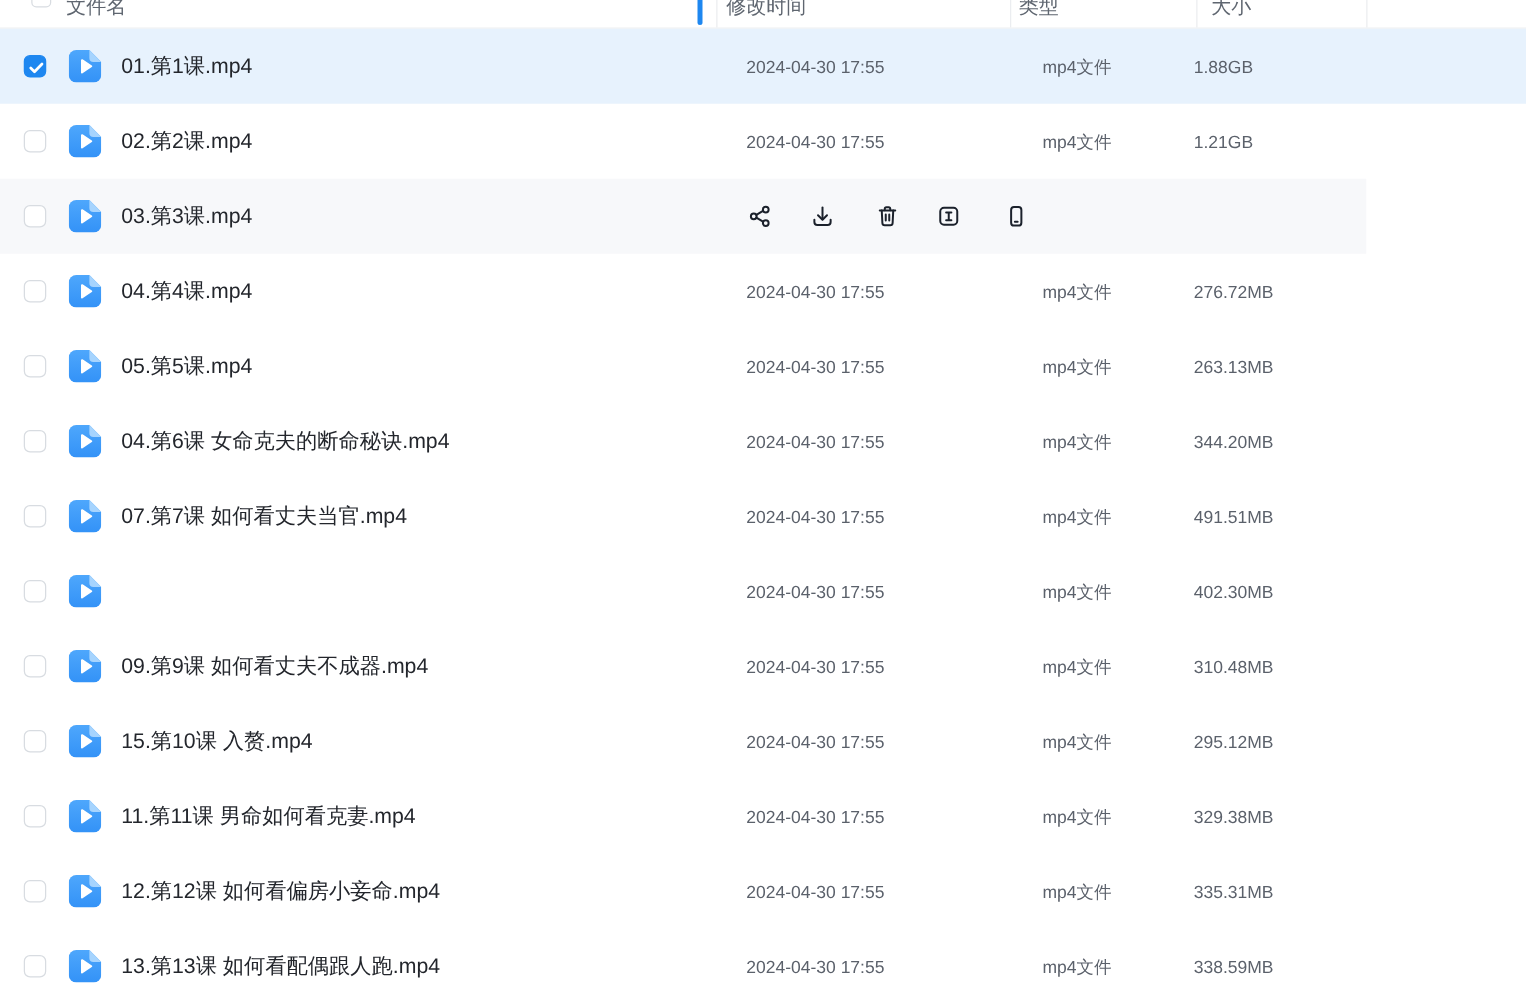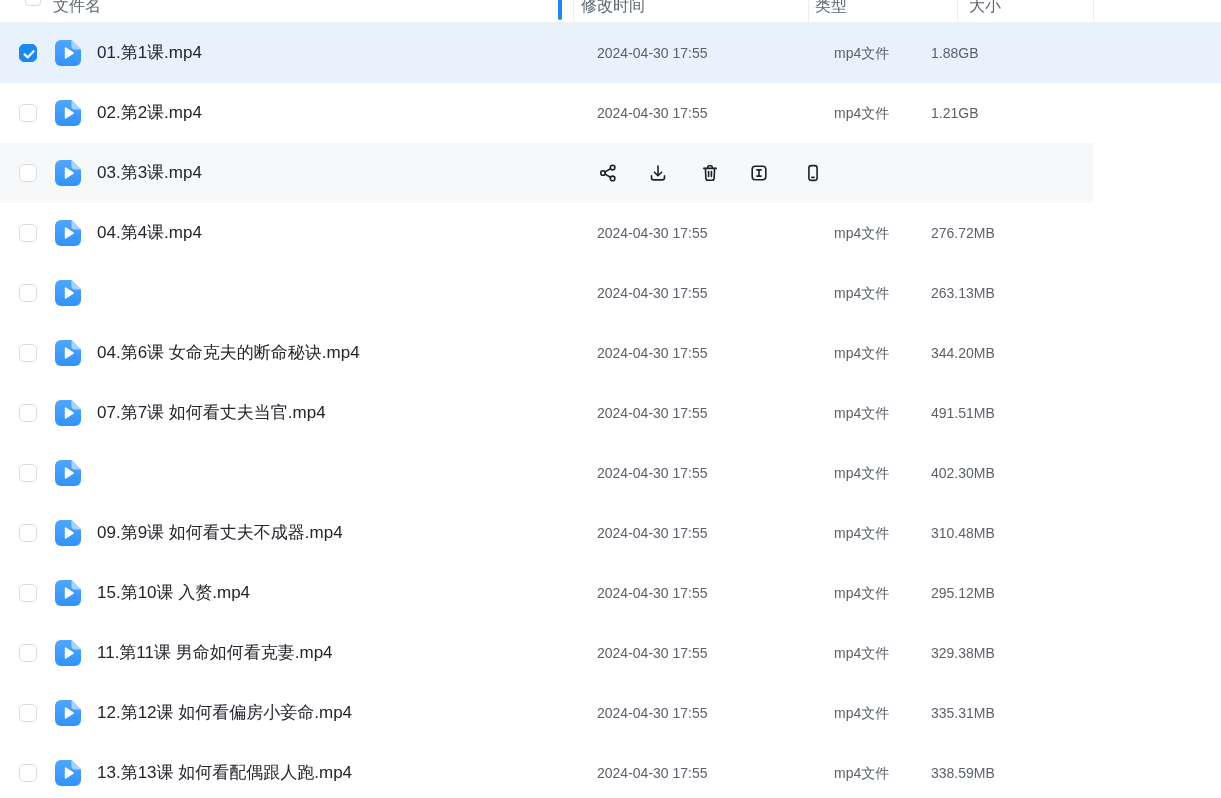--- a/index.html
+++ b/index.html
@@ -29,21 +29,21 @@
   .cb.checked { border-color:var(--accent-blue,#1e87f0);
     background:var(--accent-blue,#1e87f0); }
   .cb svg { position:absolute; left:0; top:0; }
 
   .ficon { position:absolute; left:55px; top:17px; width:26px; height:26px; }
 
   .fname { position:absolute; left:97px; top:0; line-height:60px; font-size:17px;
     color:var(--primary-text,#23262c); white-space:nowrap; }
   .fcell { position:absolute; top:0; line-height:60px; font-size:14px;
     color:var(--secondary-text,#5b616b); white-space:nowrap; }
-  .c-time { left:597px; } .c-type { left:834px; } .c-size { left:931px; }
+  .c-time { left:597px; } .c-type { left:834px; } .c-size { left:955px; }
 
   .action { position:absolute; top:20px; width:20px; height:20px;
     color:var(--action-icon-color,#1b212b); cursor:pointer; }
   .action svg { display:block; }
 </style>
 </head>
 <body>
 
 <div class="header">
   <span class="hcb"></span>
@@ -174,20 +174,21 @@
           <defs>
             <linearGradient id="fg" x1="0" y1="0" x2="0" y2="1">
               <stop offset="0" stop-color="#4ea7fc"></stop>
               <stop offset="1" stop-color="#3392f7"></stop>
             </linearGradient>
           </defs>
           <path d="M6 0 H16.5 L26 9.5 V20 a6 6 0 0 1 -6 6 H6 a6 6 0 0 1 -6 -6 V6 a6 6 0 0 1 6 -6 Z" fill="url(#fg)"></path>
           <path d="M16.5 0 L26 9.5 H19.7 a3.2 3.2 0 0 1 -3.2 -3.2 Z" fill="#a6d4fe"></path>
           <path d="M10.6 8.1 L18 13 L10.6 17.9 Z" fill="#fff" stroke="#fff" stroke-width="1.6" stroke-linejoin="round"></path>
         </svg></span>
+      <span class="fname">05.第5课.mp4</span>
       <span class="fcell c-time">2024-04-30 17:55</span>
       <span class="fcell c-type">mp4文件</span>
       <span class="fcell c-size">263.13MB</span>
     </div>
     <div class="row">
       <span class="cb"></span>
       <span class="ficon"><svg width="26" height="26" viewBox="0 0 26 26">
           <defs>
             <linearGradient id="fg" x1="0" y1="0" x2="0" y2="1">
               <stop offset="0" stop-color="#4ea7fc"></stop>

